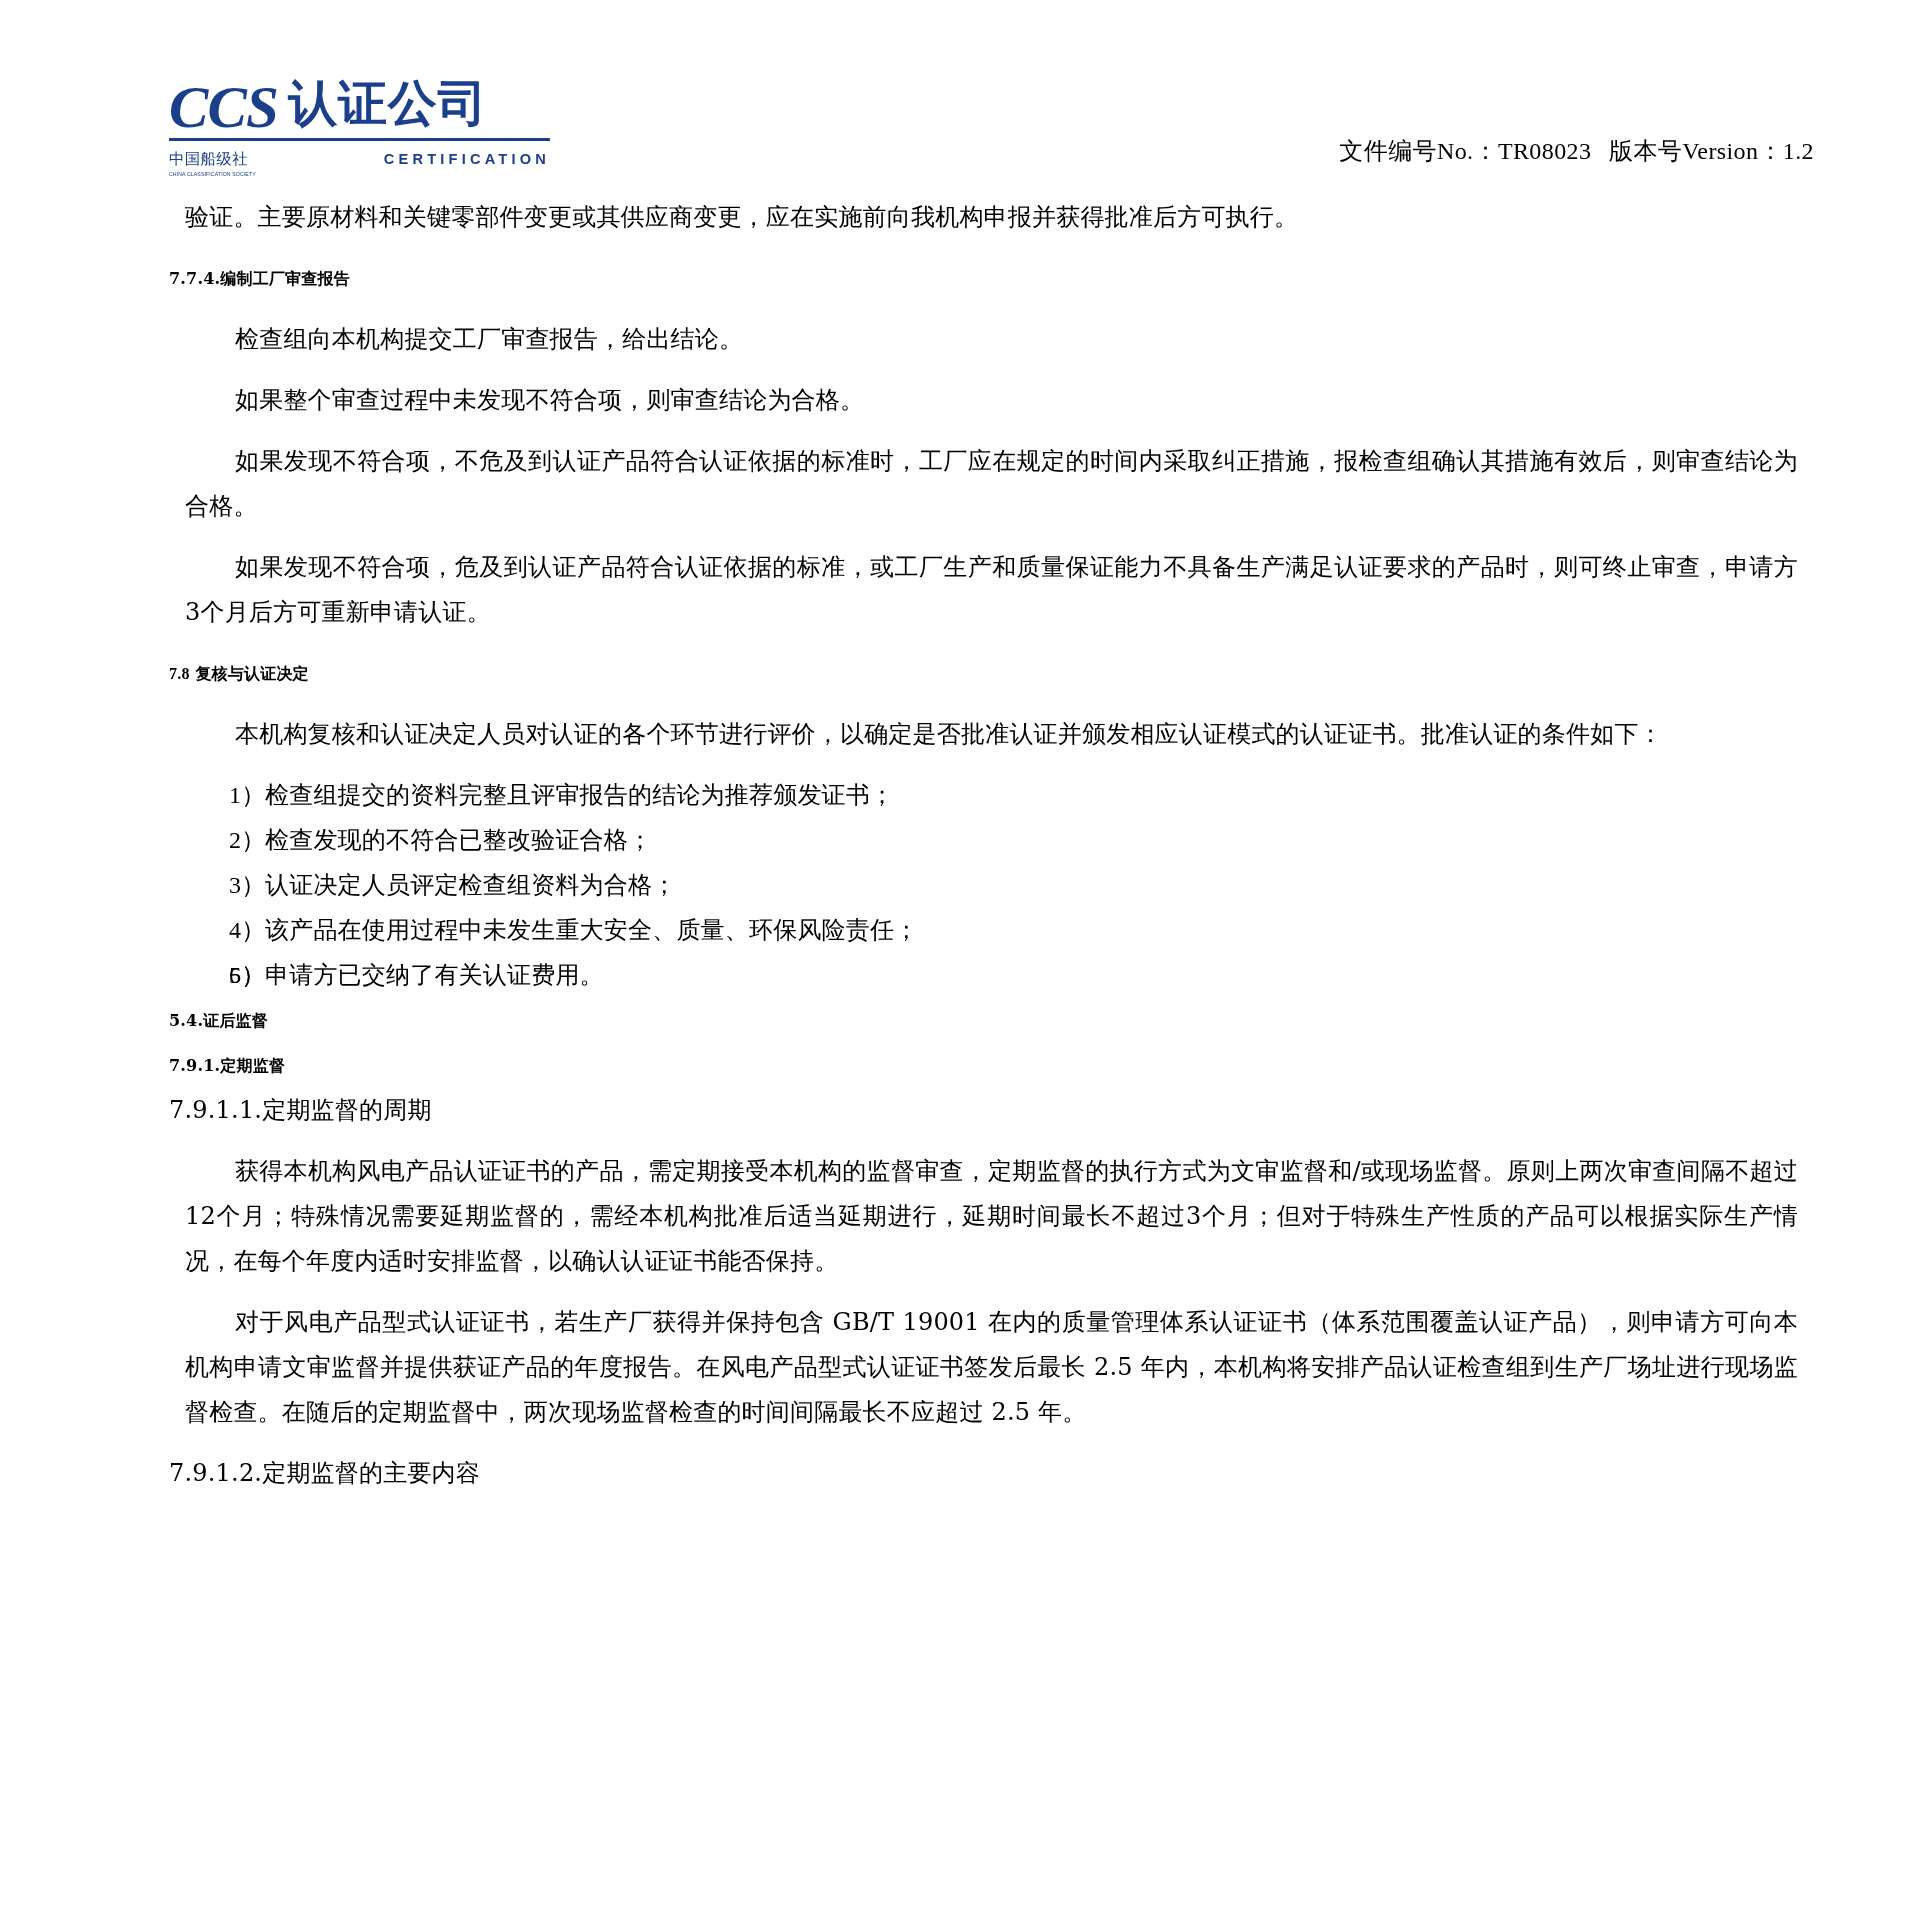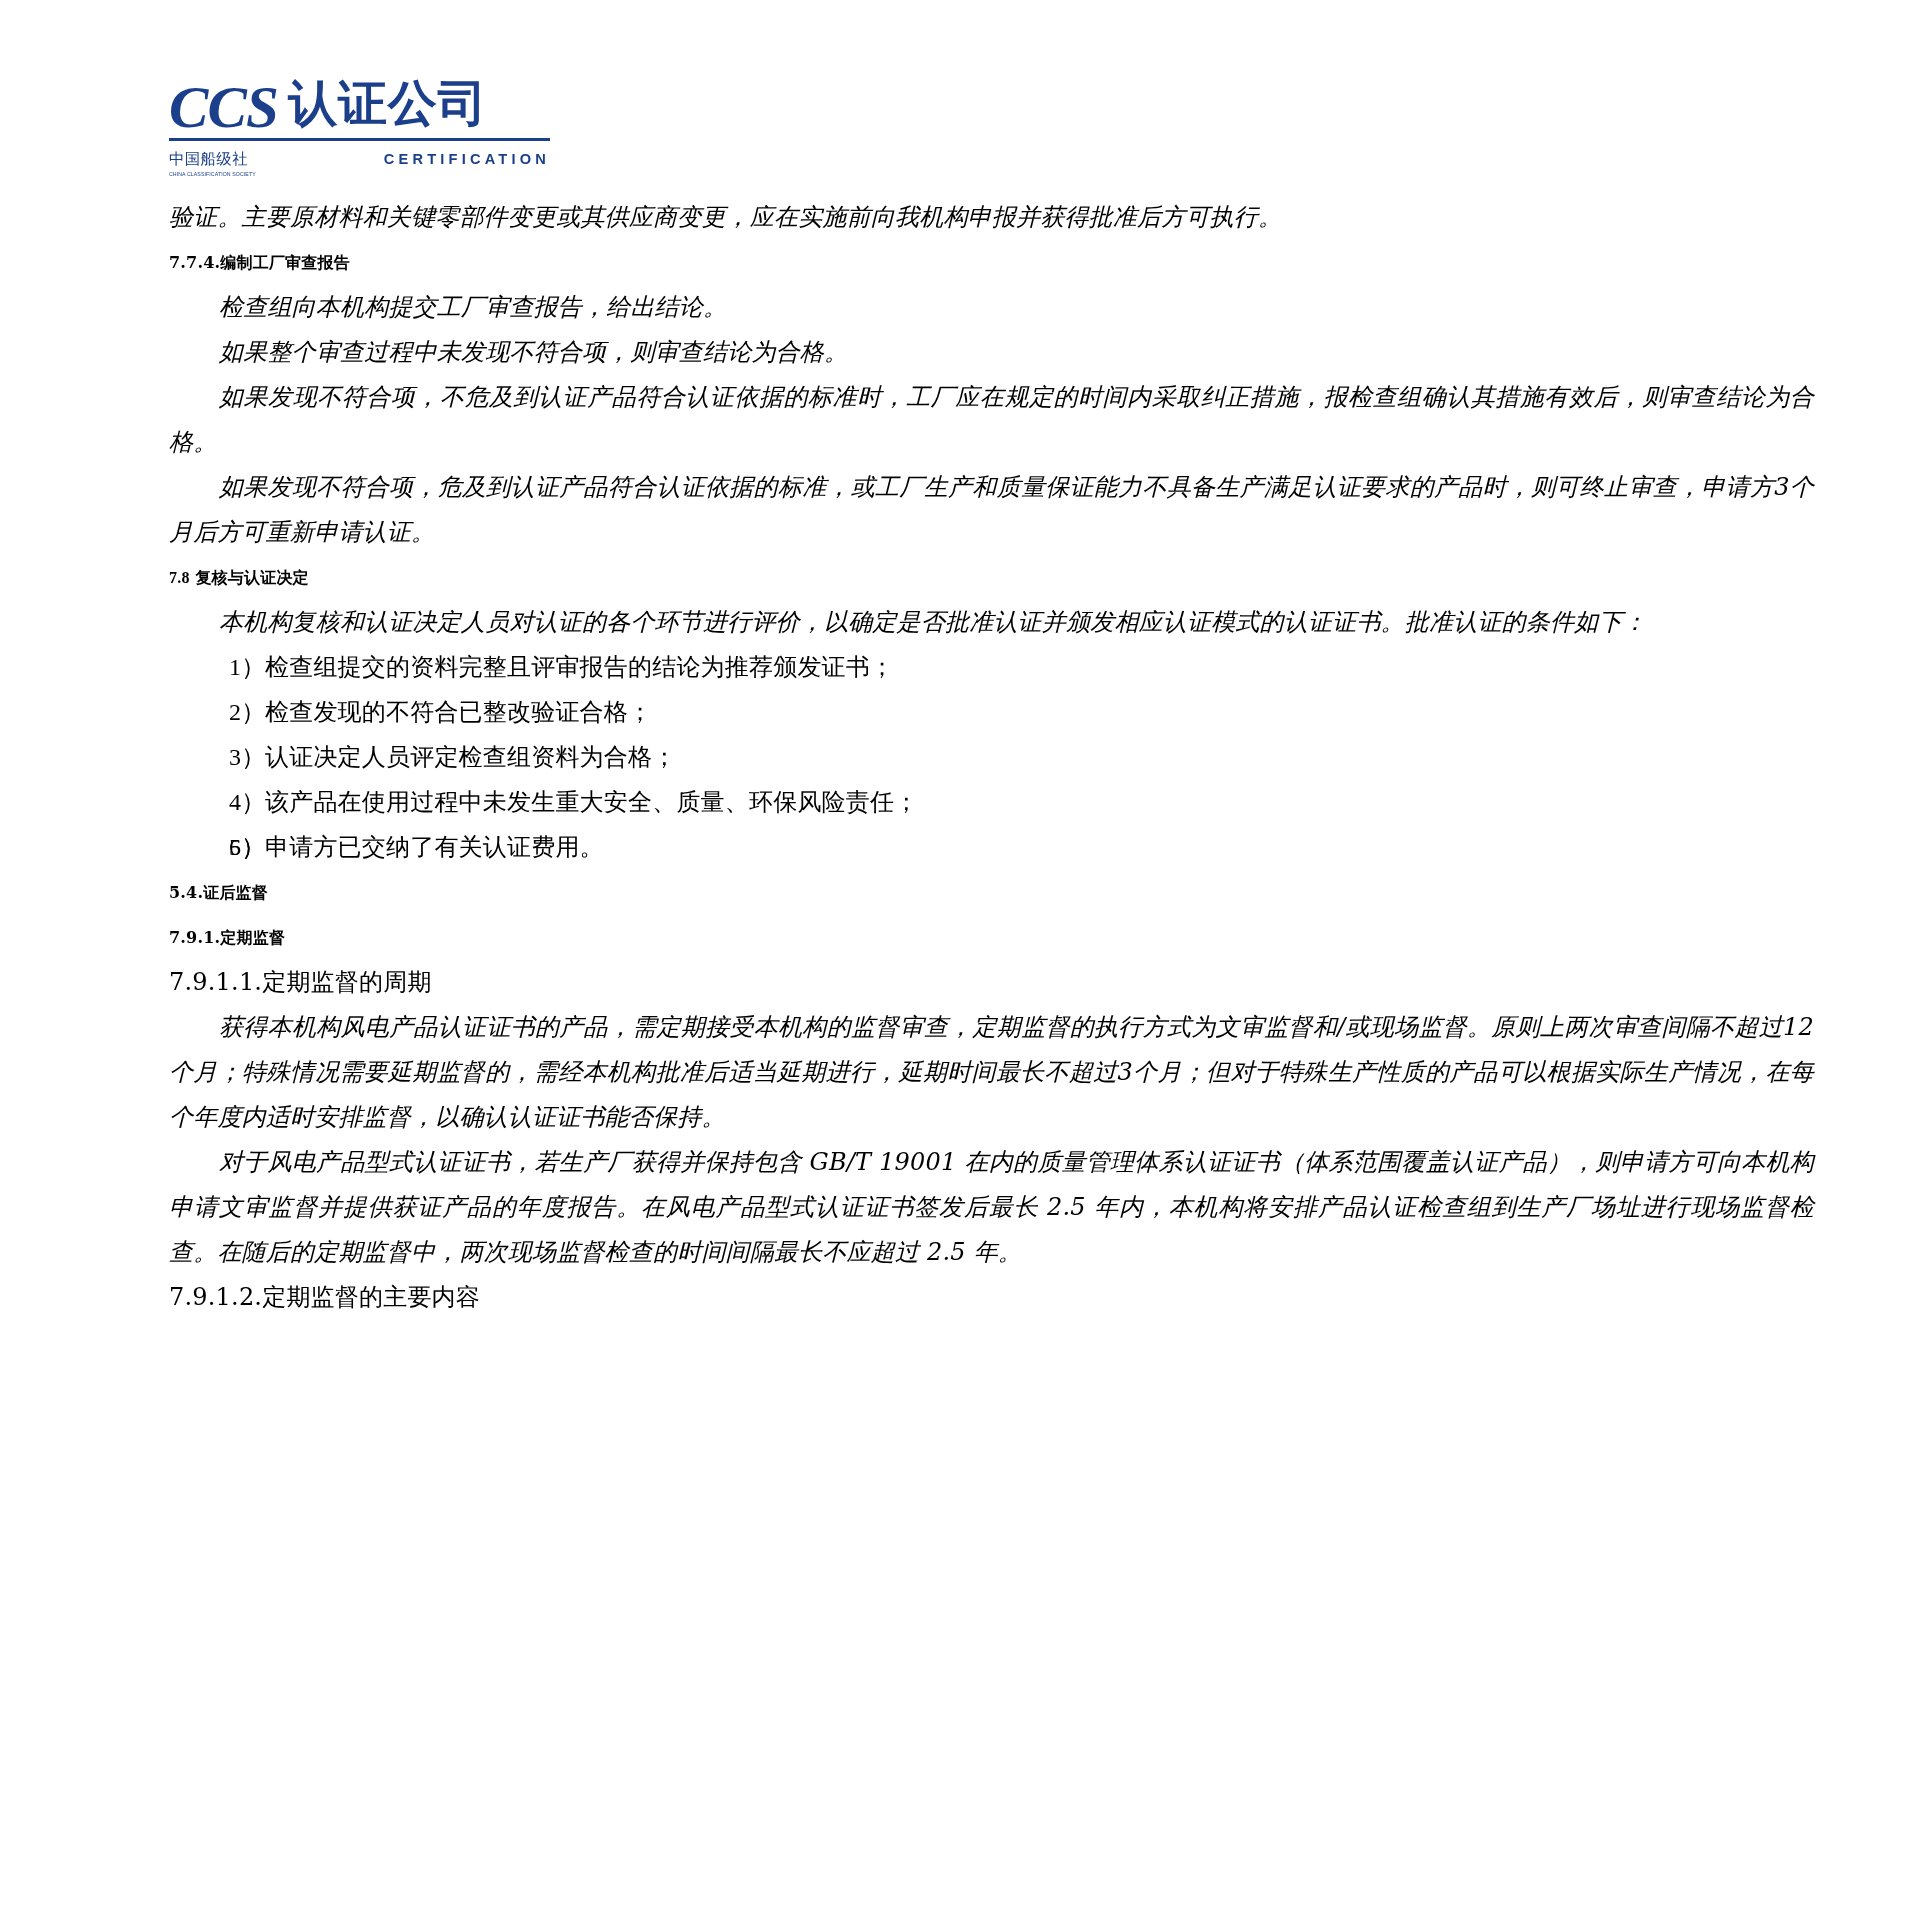--- a/index.html
+++ b/index.html
@@ -107,25 +107,24 @@
   }
   .header-meta .gap { display: inline-block; width: 17.7px; }
 
   
   .body-area {
     margin-top: 33px;
     font-size: 24px;
     line-height: 45px;
   }
   p.para {
-    margin: 0;
+    margin: 16px;
     text-align: justify;
     text-justify: inter-ideograph;
     letter-spacing: 0.2px;
-    font-style: italic;
   }
   p.indent { text-indent: 50px; }
   .heading {
     margin: 0;
     font-weight: bold;
     font-size: 16px;
     line-height: 45px;
     letter-spacing: 0.2px;
   }
   .heading .num {
@@ -171,20 +170,23 @@
           <span class="logo-cn">认证公司</span>
         </div>
         <div class="logo-rule"></div>
         <div class="logo-sub">
           <span class="logo-sub-cn">中国船级社</span>
           <span class="logo-sub-en">CERTIFICATION</span>
         </div>
         <div class="logo-tiny">CHINA CLASSIFICATION SOCIETY</div>
       </div>
 
+      <div class="header-meta">
+        <span>文件编号No.：</span><span>TR08023</span><span class="gap"></span><span>版本号Version：</span><span>1.2</span>
+      </div>
 
     </div>
 
     <div class="body-area">
 
       <p class="para">验证。主要原材料和关键零部件变更或其供应商变更，应在实施前向我机构申报并获得批准后方可执行。</p>
 
       <p class="heading">7.7.4.编制工厂审查报告</p>
 
       <p class="para indent">检查组向本机构提交工厂审查报告，给出结论。</p>

